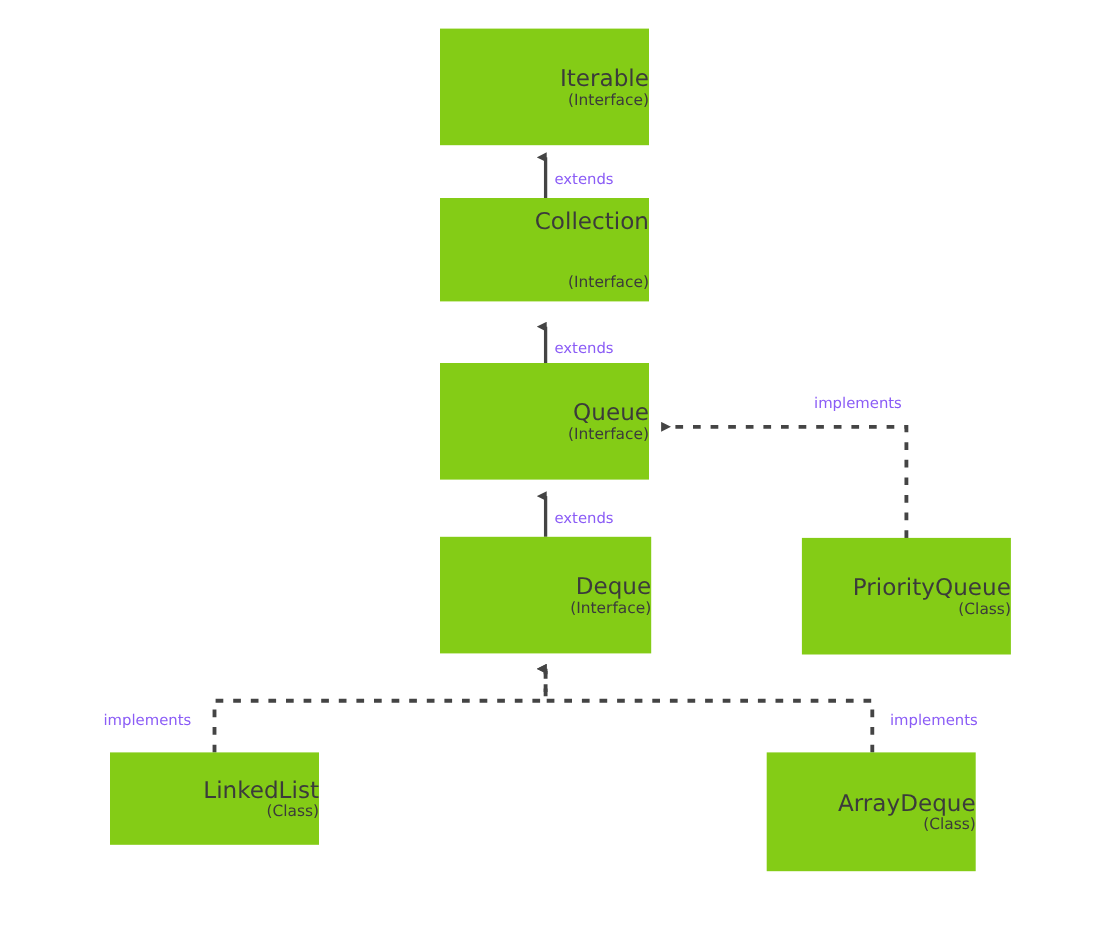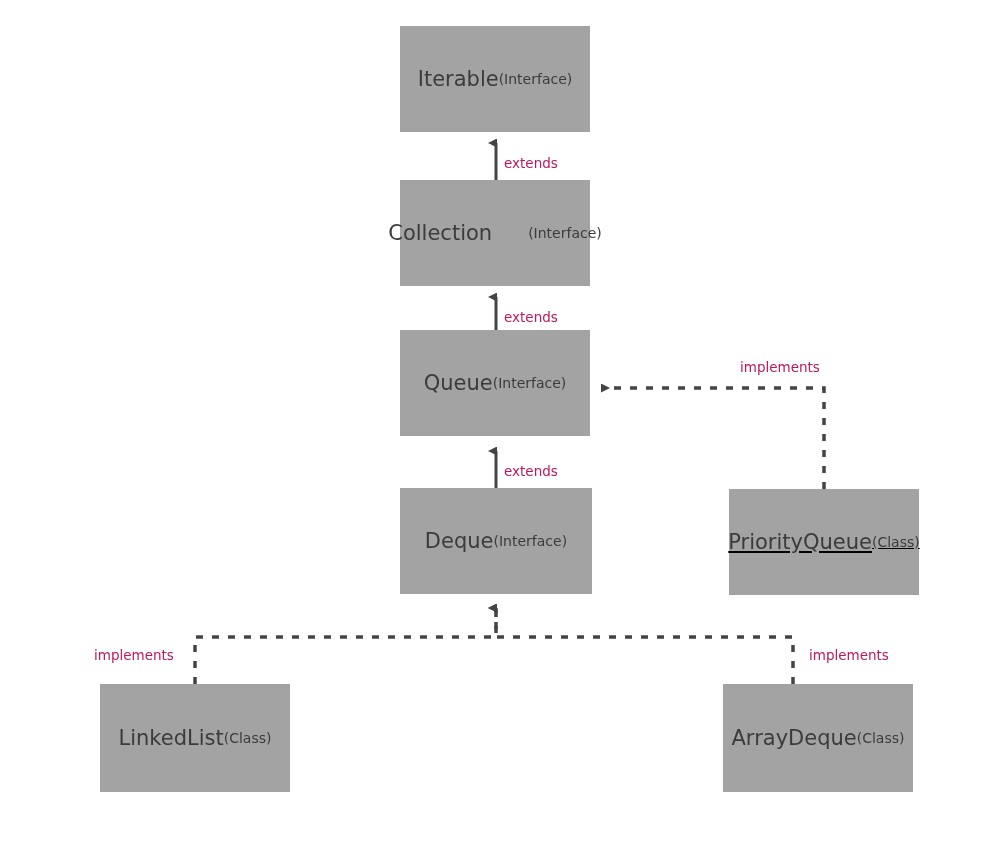--- a/index.html
+++ b/index.html
@@ -21,41 +21,41 @@
   #edge-layer {
     position: absolute;
     left: 0;
     top: 0;
     width: 1000px;
     height: 848px;
     pointer-events: none;
   }
   .node {
     position: absolute;
-    background: #a3a3a3;
+    background: #84cc16;
     display: flex;
-    flex-direction: row;
-    align-items: center;
+    flex-direction: column;
+    align-items: flex-end;
     justify-content: center;
     box-sizing: border-box;
     line-height: 1.16;
   }
   .node-title {
     color: #3b3b3b;
     font-size: 21px;
     white-space: nowrap;
   }
   .node-stereotype {
     color: #3b3b3b;
     font-size: 14px;
     white-space: nowrap;
   }
   .edge-label {
     position: absolute;
-    color: #be185d;
+    color: #8b5cf6;
     font-size: 13.5px;
     white-space: nowrap;
     line-height: 1;
   }
 </style>
 </head>
 <body>
 
 <div id="diagram">
 
@@ -92,46 +92,46 @@
     <g>
       <path d="M 793 684 L 793 637 L 496 637 L 496 608" fill="none" stroke="#444444" stroke-width="3.5" stroke-dasharray="7 9" stroke-linecap="butt" marker-end="url(#arrow-up)"></path>
     </g>
   </svg>
 
   <div class="node" style="left:400px; top:26px; width:190px; height:106px;">
     <div class="node-title">Iterable</div>
     <div class="node-stereotype">(Interface)</div>
   </div>
 
-  <div class="node" style="left:400px; top:180px; width:190px; height:106px;gap:36px;">
+  <div class="node" style="left:400px; top:180px; width:190px; height:94px;gap:36px;">
     <div class="node-title">Collection</div>
     <div class="node-stereotype">(Interface)</div>
   </div>
 
   <div class="node" style="left:400px; top:330px; width:190px; height:106px;">
     <div class="node-title">Queue</div>
     <div class="node-stereotype">(Interface)</div>
   </div>
 
   <div class="node" style="left:400px; top:488px; width:192px; height:106px;">
     <div class="node-title">Deque</div>
     <div class="node-stereotype">(Interface)</div>
   </div>
 
-  <div class="node" style="left:729px; top:489px; width:190px; height:106px;text-decoration:underline;">
+  <div class="node" style="left:729px; top:489px; width:190px; height:106px;">
     <div class="node-title">PriorityQueue</div>
     <div class="node-stereotype">(Class)</div>
   </div>
 
-  <div class="node" style="left:100px; top:684px; width:190px; height:108px;">
+  <div class="node" style="left:100px; top:684px; width:190px; height:84px;">
     <div class="node-title">LinkedList</div>
     <div class="node-stereotype">(Class)</div>
   </div>
 
-  <div class="node" style="left:723px; top:684px; width:190px; height:108px;">
+  <div class="node" style="left:697px; top:684px; width:190px; height:108px;">
     <div class="node-title">ArrayDeque</div>
     <div class="node-stereotype">(Class)</div>
   </div>
 
   <div class="edge-label" style="left:504px; top:157px;">extends</div>
 
   <div class="edge-label" style="left:504px; top:311px;">extends</div>
 
   <div class="edge-label" style="left:504px; top:465px;">extends</div>
 

